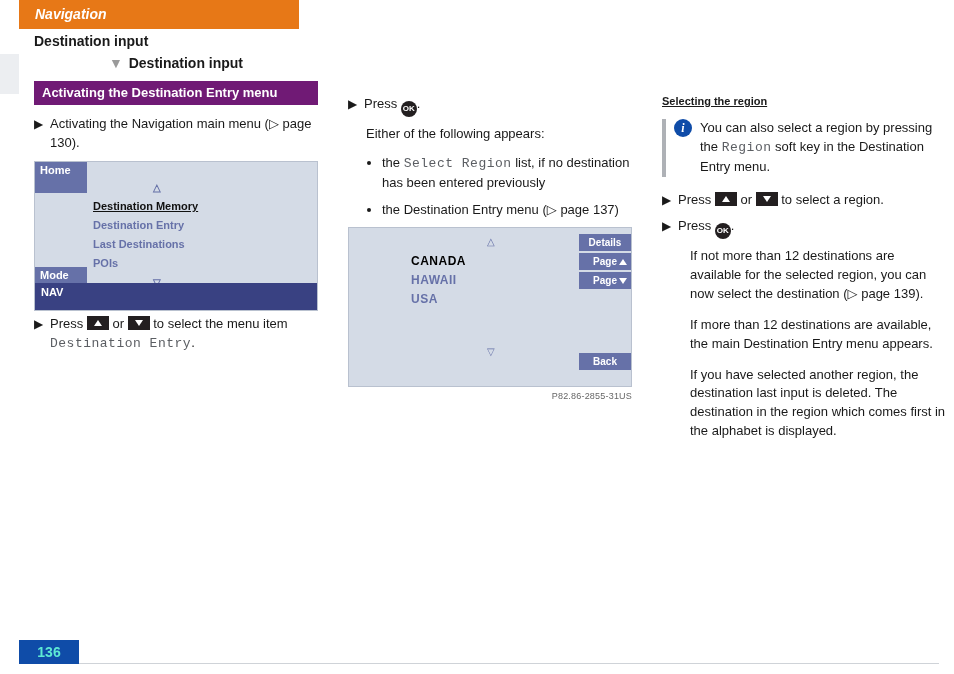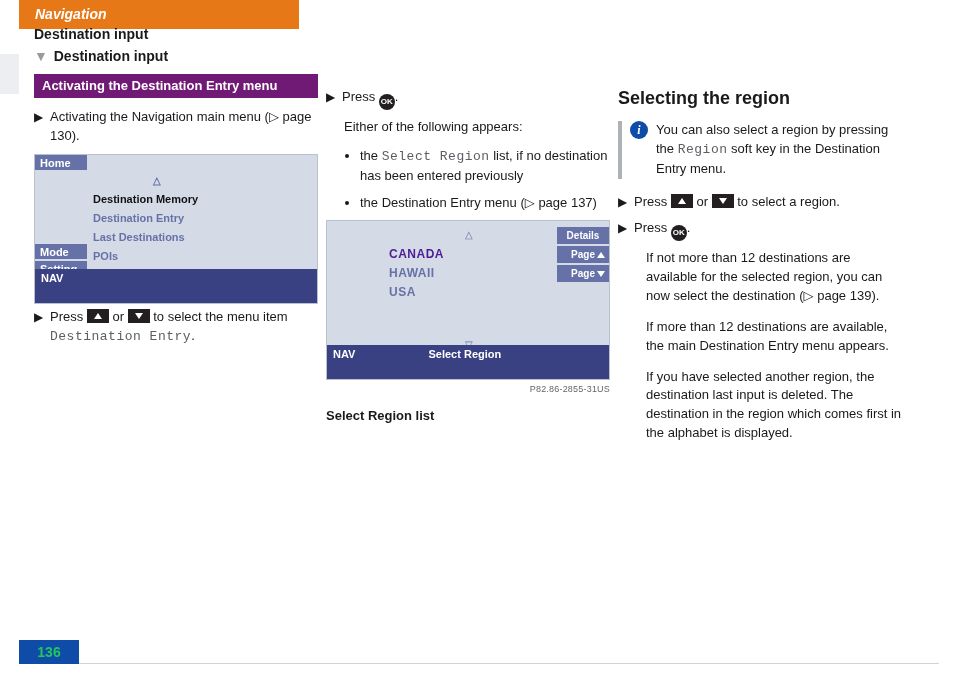--- a/index.html
+++ b/index.html
@@ -27,29 +27,29 @@
     color: #fff;
     font-weight: bold;
     font-style: italic;
     font-size: 14px;
     line-height: 29px;
     padding-left: 16px;
   }
 
   .content {
     position: absolute;
-    left: 34px; top: 26px;
+    left: 34px; top: 33px;
     width: 920px;
     display: flex;
-    gap: 8px;
+    gap: 30px;
   }
   .col { width: 284px; font-size: 13px; color: #1a1a1a; }
 
   h2.section { font-size: 14px; font-weight: bold; margin-bottom: 6px; }
-  h2.page-title { font-size: 14px; font-weight: bold; margin-bottom: 10px; }
+  h2.page-title { font-size: 14px; font-weight: bold; margin-bottom: 10px; text-align: center; }
   .tri-grey { color: #9a9a9a; margin-right: 2px; }
 
   .sub-hdr {
     background: #701a75;
     color: #fff;
     font-weight: bold;
     font-size: 13px;
     padding: 4px 8px;
     line-height: 1.25;
     margin: 8px 0 10px 0;
@@ -83,63 +83,63 @@
     background:#231f20; color:#fff; font-size:8px; font-weight:bold;
     line-height:16px; text-align:center; vertical-align:-3px;
   }
 
   
   .scr { position: relative; background:#d4dbe6; border:1px solid #b9c1cf; width:284px; overflow:hidden; }
   .scr1 { height:150px; margin: 8px 0 4px 0; }
   .side { position:absolute; left:0; top:0; width:52px; }
   .side .btn {
     display:block; background:#6671a8; color:#fff; font-size:11px; font-weight:bold;
-    height:15px; line-height:17px; padding:0 5px; margin:0 0 2px 0;
+    height:31px; line-height:17px; padding:0 5px; margin:0 0 2px 0;
   }
   .side .gap { height:72px; }
   .menu-area { position:absolute; left:58px; top:16px; font-size:11px; line-height:19px; font-weight:bold; }
   .menu-area .up { color:#6671a8; font-size:10px; margin-left:60px; }
   .menu-area .dn { color:#6671a8; font-size:10px; margin-left:60px; }
-  .menu-area .sel { color:#111; }
+  .menu-area .sel { color:#111;text-decoration:underline; }
   .menu-area .faded { color:#6671a8; }
-  .navbar { position:absolute; left:0; bottom:0; height:34px; width:100%; background:#394182; color:#fff; font-size:11px; font-weight:bold; line-height:18px; padding:0 6px; }
+  .navbar { position:absolute; left:0; bottom:0; height:27px; width:100%; background:#394182; color:#fff; font-size:11px; font-weight:bold; line-height:18px; padding:0 6px; }
   .navbar .title { margin-left:70px; }
 
   .imgid { font-size:9px; color:#666; text-align:right; margin-bottom:12px; letter-spacing:0.2px; }
 
   
   .scr2 { height:160px; margin: 8px 0 4px 0; }
   .scr2 .list2 { position:absolute; left:62px; top:24px; font-size:12px; font-weight:bold; line-height:19px; letter-spacing:0.5px; }
-  .scr2 .list2 .sel { color:#4c1d95; }
+  .scr2 .list2 .sel { color:#000000; }
   .scr2 .list2 .opt { color:#6671a8; }
   .scr2 .up2 { position:absolute; left:138px; top:8px; color:#6671a8; font-size:10px; }
   .scr2 .dn2 { position:absolute; left:138px; top:118px; color:#6671a8; font-size:10px; }
   .rbtns { position:absolute; right:0; top:6px; width:52px; }
   .rbtns .rb { background:#6671a8; color:#fff; font-size:10px; font-weight:bold; height:17px; line-height:17px; text-align:center; margin:0 0 2px 0; position:relative; }
   .rbtns .rb .arr-s { position:absolute; right:4px; top:50%; transform:translateY(-50%); border-left:4px solid transparent; border-right:4px solid transparent; }
   .rbtns .rb.up .arr-s { border-bottom:6px solid #fff; }
   .rbtns .rb.dn .arr-s { border-top:6px solid #fff; }
   .rbtns .gap1 { height:62px; }
 
   .caption { font-weight:bold; font-size:13px; margin-top:14px; }
-  .col-h3 { font-weight:bold; font-size:18px; margin-bottom:12px; }
+  .col-h3 { font-weight:bold; font-size:11px; margin-bottom:12px;text-decoration:underline; }
 
   .info-box { display:flex; border-left:4px solid #aeb1b6; padding:0 0 0 8px; margin-bottom:14px; }
   .info-i {
     flex:0 0 18px; height:18px; border-radius:50%; background:#0f4ca8; color:#fff;
     font-family:Georgia,serif; font-style:italic; font-weight:bold; font-size:12px;
     text-align:center; line-height:18px; margin-right:8px;
   }
   .info-txt { line-height:1.45; }
 
   .para { line-height:1.45; margin-bottom:12px; margin-left:28px; }
 
   .page-num {
     position:absolute; left:19px; bottom:10px;
-    background:#0f4ca8; color:#22c55e; font-weight:bold; font-size:14px;
+    background:#0f4ca8; color:#5eead4; font-weight:bold; font-size:14px;
     width:60px; height:24px; line-height:24px; text-align:center;
   }
   .bottom-line {
     position:absolute; left:79px; bottom:10px; height:1px; width:860px; background:#cfd3d8;
   }
 </style>
 </head>
 <body>
 
 <div class="page">
@@ -222,28 +222,23 @@
           <div class="opt">USA</div>
         </div>
         <div class="dn2">▽</div>
         <div class="rbtns">
           <div class="rb">Details</div>
           <div class="rb up"><span>Page</span><span class="arr-s"></span></div>
           <div class="rb dn"><span>Page</span><span class="arr-s"></span></div>
           <div class="gap1"></div>
           <div class="rb">Back</div>
         </div>
-        <div class="navbar">
-          <span>NAV</span>
-          <span class="title">Select Region</span>
-        </div>
       </div>
       <div class="imgid">P82.86-2855-31US</div>
 
-      <div class="caption">Select Region list</div>
     </div>
 
     <div class="col" style="padding-top:62px;">
       <div class="col-h3">Selecting the region</div>
 
       <div class="info-box">
         <div class="info-i">i</div>
         <div class="info-txt">
           <span>You can also select a region by pressing the </span><span class="pref">Region</span><span> soft key in the Destination Entry menu.</span>
         </div>

